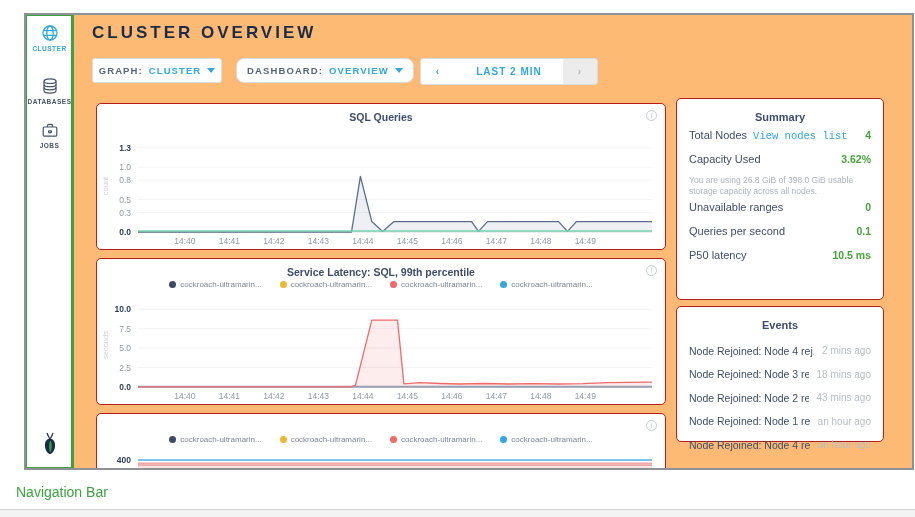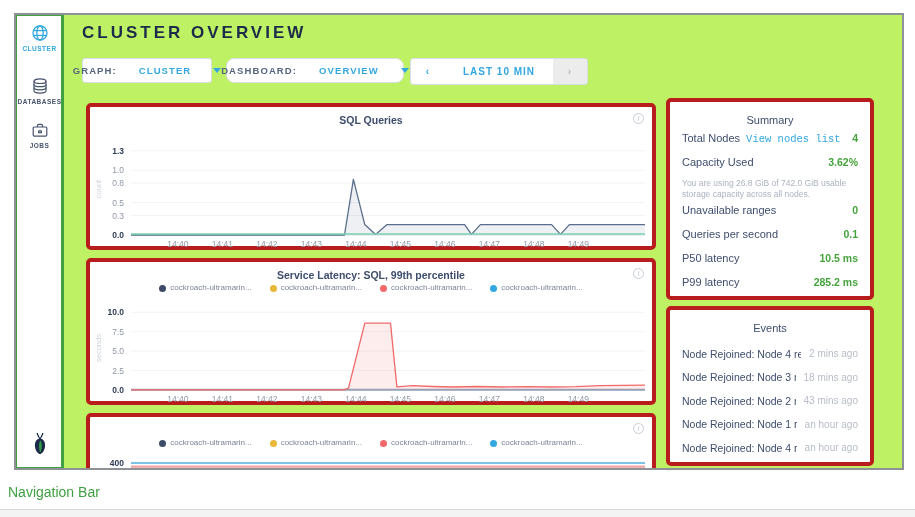--- a/index.html
+++ b/index.html
@@ -1,77 +1,77 @@
 <!DOCTYPE html>
 <html><head>
 <meta charset="utf-8">
 <style>
   html,body{margin:0;padding:0;background:#fff;}
   body{width:915px;height:517px;position:relative;overflow:hidden;
        font-family:"Liberation Sans",sans-serif;-webkit-font-smoothing:antialiased;}
-  #app-window{position:absolute;left:14px;top:13px;width:886px;height:453px;
-              border:2px solid #8e9297;background:#bef264;overflow:hidden;}
+  #app-window{position:absolute;left:24px;top:13px;width:886px;height:453px;
+              border:2px solid #8e9297;background:#fdba74;overflow:hidden;}
   
   #sidebar{position:absolute;left:0;top:0;width:47px;height:100%;background:#fff;
            border-right:1px solid #e8eaee;}
   .nav-item{position:absolute;left:0;width:100%;text-align:center;cursor:pointer;}
   .nav-label{font-size:6.5px;font-weight:700;letter-spacing:.5px;color:#47536b;margin-top:2px;}
   .nav-item.active .nav-label{color:#33a7e0;}
   .nav-icon{display:block;margin:0 auto;}
   #logo{position:absolute;left:0;bottom:7px;width:100%;text-align:center;cursor:pointer;}
   #annotation-box{position:absolute;left:-2px;top:-2px;width:50px;height:calc(100% + 4px);
                   border:3px solid #3fa142;box-sizing:border-box;pointer-events:none;z-index:20;}
   
   #page-title{position:absolute;left:66px;top:8px;margin:0;font-size:17px;font-weight:700;
               letter-spacing:3px;color:#1c2b49;}
   .dropdown{position:absolute;top:43px;height:25px;background:#fff;border:1px solid #d8dde3;
-            border-radius:3px;display:inline-flex;align-items:center;justify-content:center;gap:22px;
+            border-radius:3px;display:inline-flex;align-items:center;justify-content:center;gap:6px;
             font-family:"Liberation Sans",sans-serif;font-size:9.5px;font-weight:700;letter-spacing:1.1px;cursor:pointer;}
   .dd-label{color:#56657f;}
   .dd-value{color:#33a7e0;}
   .caret{width:0;height:0;border-left:4px solid transparent;border-right:4px solid transparent;
          border-top:5px solid #33a7e0;display:inline-block;}
   #graph-dd{left:66px;width:130px;}
   #dashboard-dd{left:210px;width:178px;border-radius:8px;}
   #timewindow{position:absolute;left:394px;top:43px;height:25px;display:inline-flex;
               border:1px solid #d8dde3;border-radius:3px;overflow:hidden;}
   #timewindow button{border:none;background:#fff;font-family:"Liberation Sans",sans-serif;
                      font-size:10px;font-weight:700;letter-spacing:1px;color:#33a7e0;cursor:pointer;padding:0;}
   #tw-prev{width:34px;border-right:1px solid #d8dde3;}
   #tw-label{width:108px;}
   #tw-next{width:34px;background:#ececec !important;color:#b2b8bf !important;border-left:1px solid #d8dde3;}
   
-  .card{position:absolute;background:#fff;border:4px solid #b91c1c;border-radius:5px;box-sizing:border-box;}
+  .card{position:absolute;background:#fff;border:1px solid #b91c1c;border-radius:5px;box-sizing:border-box;}
   .chart-card{left:70px;width:570px;}
   .chart-title{position:absolute;top:7px;left:0;width:100%;text-align:center;
                font-size:10.5px;font-weight:700;color:#3e4d6d;}
   .info-icon{position:absolute;top:6px;right:8px;width:9px;height:9px;border-radius:50%;
              border:1px solid #c6ccd5;color:#b9c0ca;font-size:6.5px;line-height:9px;text-align:center;
              font-style:italic;cursor:pointer;}
   .legend{position:absolute;top:21px;left:0;width:100%;display:flex;justify-content:center;gap:18px;}
-  .legend-item{display:inline-flex;align-items:flex-end;gap:4px;cursor:pointer;}
+  .legend-item{display:inline-flex;align-items:center;gap:4px;cursor:pointer;}
   .legend-dot{width:7px;height:7px;border-radius:50%;display:inline-block;}
   .legend-text{font-size:8px;color:#7c8597;}
   svg.chart{position:absolute;left:1px;font-family:"Liberation Sans",sans-serif;}
   
   #summary-card{left:650px;top:83px;width:208px;height:202px;}
-  #events-card{left:650px;top:291px;width:208px;height:160px;}
-  .card-title{padding-top:12px;text-align:center;font-size:11px;font-weight:400;color:#3e4d6d;}
+  #events-card{left:650px;top:291px;width:208px;height:136px;}
+  .card-title{padding-top:12px;text-align:center;font-size:11px;font-weight:700;color:#3e4d6d;}
   #summary-rows{padding:6px 12px 0 12px;}
   .srow{display:flex;align-items:baseline;height:24px;}
   .slabel{font-size:11px;color:#3e4d6d;}
   .slink{font-size:10.5px;color:#33a7e0;margin-left:6px;text-decoration:none;cursor:pointer;font-family:Liberation Mono, monospace;}
   .sval{margin-left:auto;font-size:10.5px;font-weight:700;color:#46a33c;}
   .sdesc{font-size:8.5px;line-height:1.3;color:#abb2bf;margin:-2px 0 4px 0;}
   #event-rows{padding:8px 12px 0 12px;}
   .erow{display:flex;align-items:center;height:23.5px;}
   .etext{font-size:10.5px;color:#3e4d6d;white-space:nowrap;overflow:hidden;}
   .etime{margin-left:auto;font-size:10px;color:#b7bdc7;white-space:nowrap;padding-left:8px;}
   
-  #annotation-label{position:absolute;left:8px;top:484px;font-size:14px;color:#3fa142;}
+  #annotation-label{position:absolute;left:16px;top:484px;font-size:14px;color:#3fa142;}
   #bottom-strip{position:absolute;left:0;top:509px;width:100%;height:8px;background:#f3f3f3;
                 border-top:1px solid #d7d7d7;}
 </style>
 </head>
 <body>
 
 <div id="app-window">
 
   <nav id="sidebar">
     <div class="nav-item active" style="top:8px">
@@ -125,21 +125,21 @@
   </button>
 
   <button class="dropdown" id="dashboard-dd">
     <span class="dd-label">DASHBOARD:</span>
     <span class="dd-value">OVERVIEW</span>
     <span class="caret"></span>
   </button>
 
   <div id="timewindow">
     <button id="tw-prev">‹</button>
-    <button id="tw-label">LAST 10 MIN</button>
+    <button id="tw-label">LAST 2 MIN</button>
     <button id="tw-next">›</button>
   </div>
 
   <section class="card chart-card" style="top:88px;height:147px">
     <div class="chart-title">SQL Queries</div>
     <span class="info-icon">i</span>
     <svg class="chart" width="566" height="118" style="top:26px">
         <line x1="40" x2="554" y1="102" y2="102" stroke="#f1f3f6" stroke-width="1"></line>
         <text x="33" y="105" text-anchor="end" font-size="8.5" font-weight="700" fill="#2f3d57">0.0</text>
         <line x1="40" x2="554" y1="82.56338028169014" y2="82.56338028169014" stroke="#f1f3f6" stroke-width="1"></line>
@@ -268,38 +268,34 @@
       <div class="srow">
         <span class="slabel">Total Nodes</span>
         <a class="slink">View nodes list</a>
         <span class="sval">4</span>
       </div>
       <div>
         <div class="srow">
           <span class="slabel">Capacity Used</span>
           <span class="sval">3.62%</span>
         </div>
-        <div class="sdesc">You are using 26.8 GiB of 742.0 GiB usable storage capacity across all nodes.</div>
+        <div class="sdesc">You are using 26.8 GiB of 398.0 GiB usable storage capacity across all nodes.</div>
       </div>
       <div class="srow">
         <span class="slabel">Unavailable ranges</span>
         <span class="sval">0</span>
       </div>
       <div class="srow">
         <span class="slabel">Queries per second</span>
         <span class="sval">0.1</span>
       </div>
       <div class="srow">
         <span class="slabel">P50 latency</span>
         <span class="sval">10.5 ms</span>
       </div>
-      <div class="srow">
-        <span class="slabel">P99 latency</span>
-        <span class="sval">285.2 ms</span>
-      </div>
     </div>
   </section>
 
   <section class="card" id="events-card">
     <div class="card-title">Events</div>
     <div id="event-rows">
       <div class="erow">
         <span class="etext">Node Rejoined: Node 4 rej...</span>
         <span class="etime">2 mins ago</span>
       </div>

